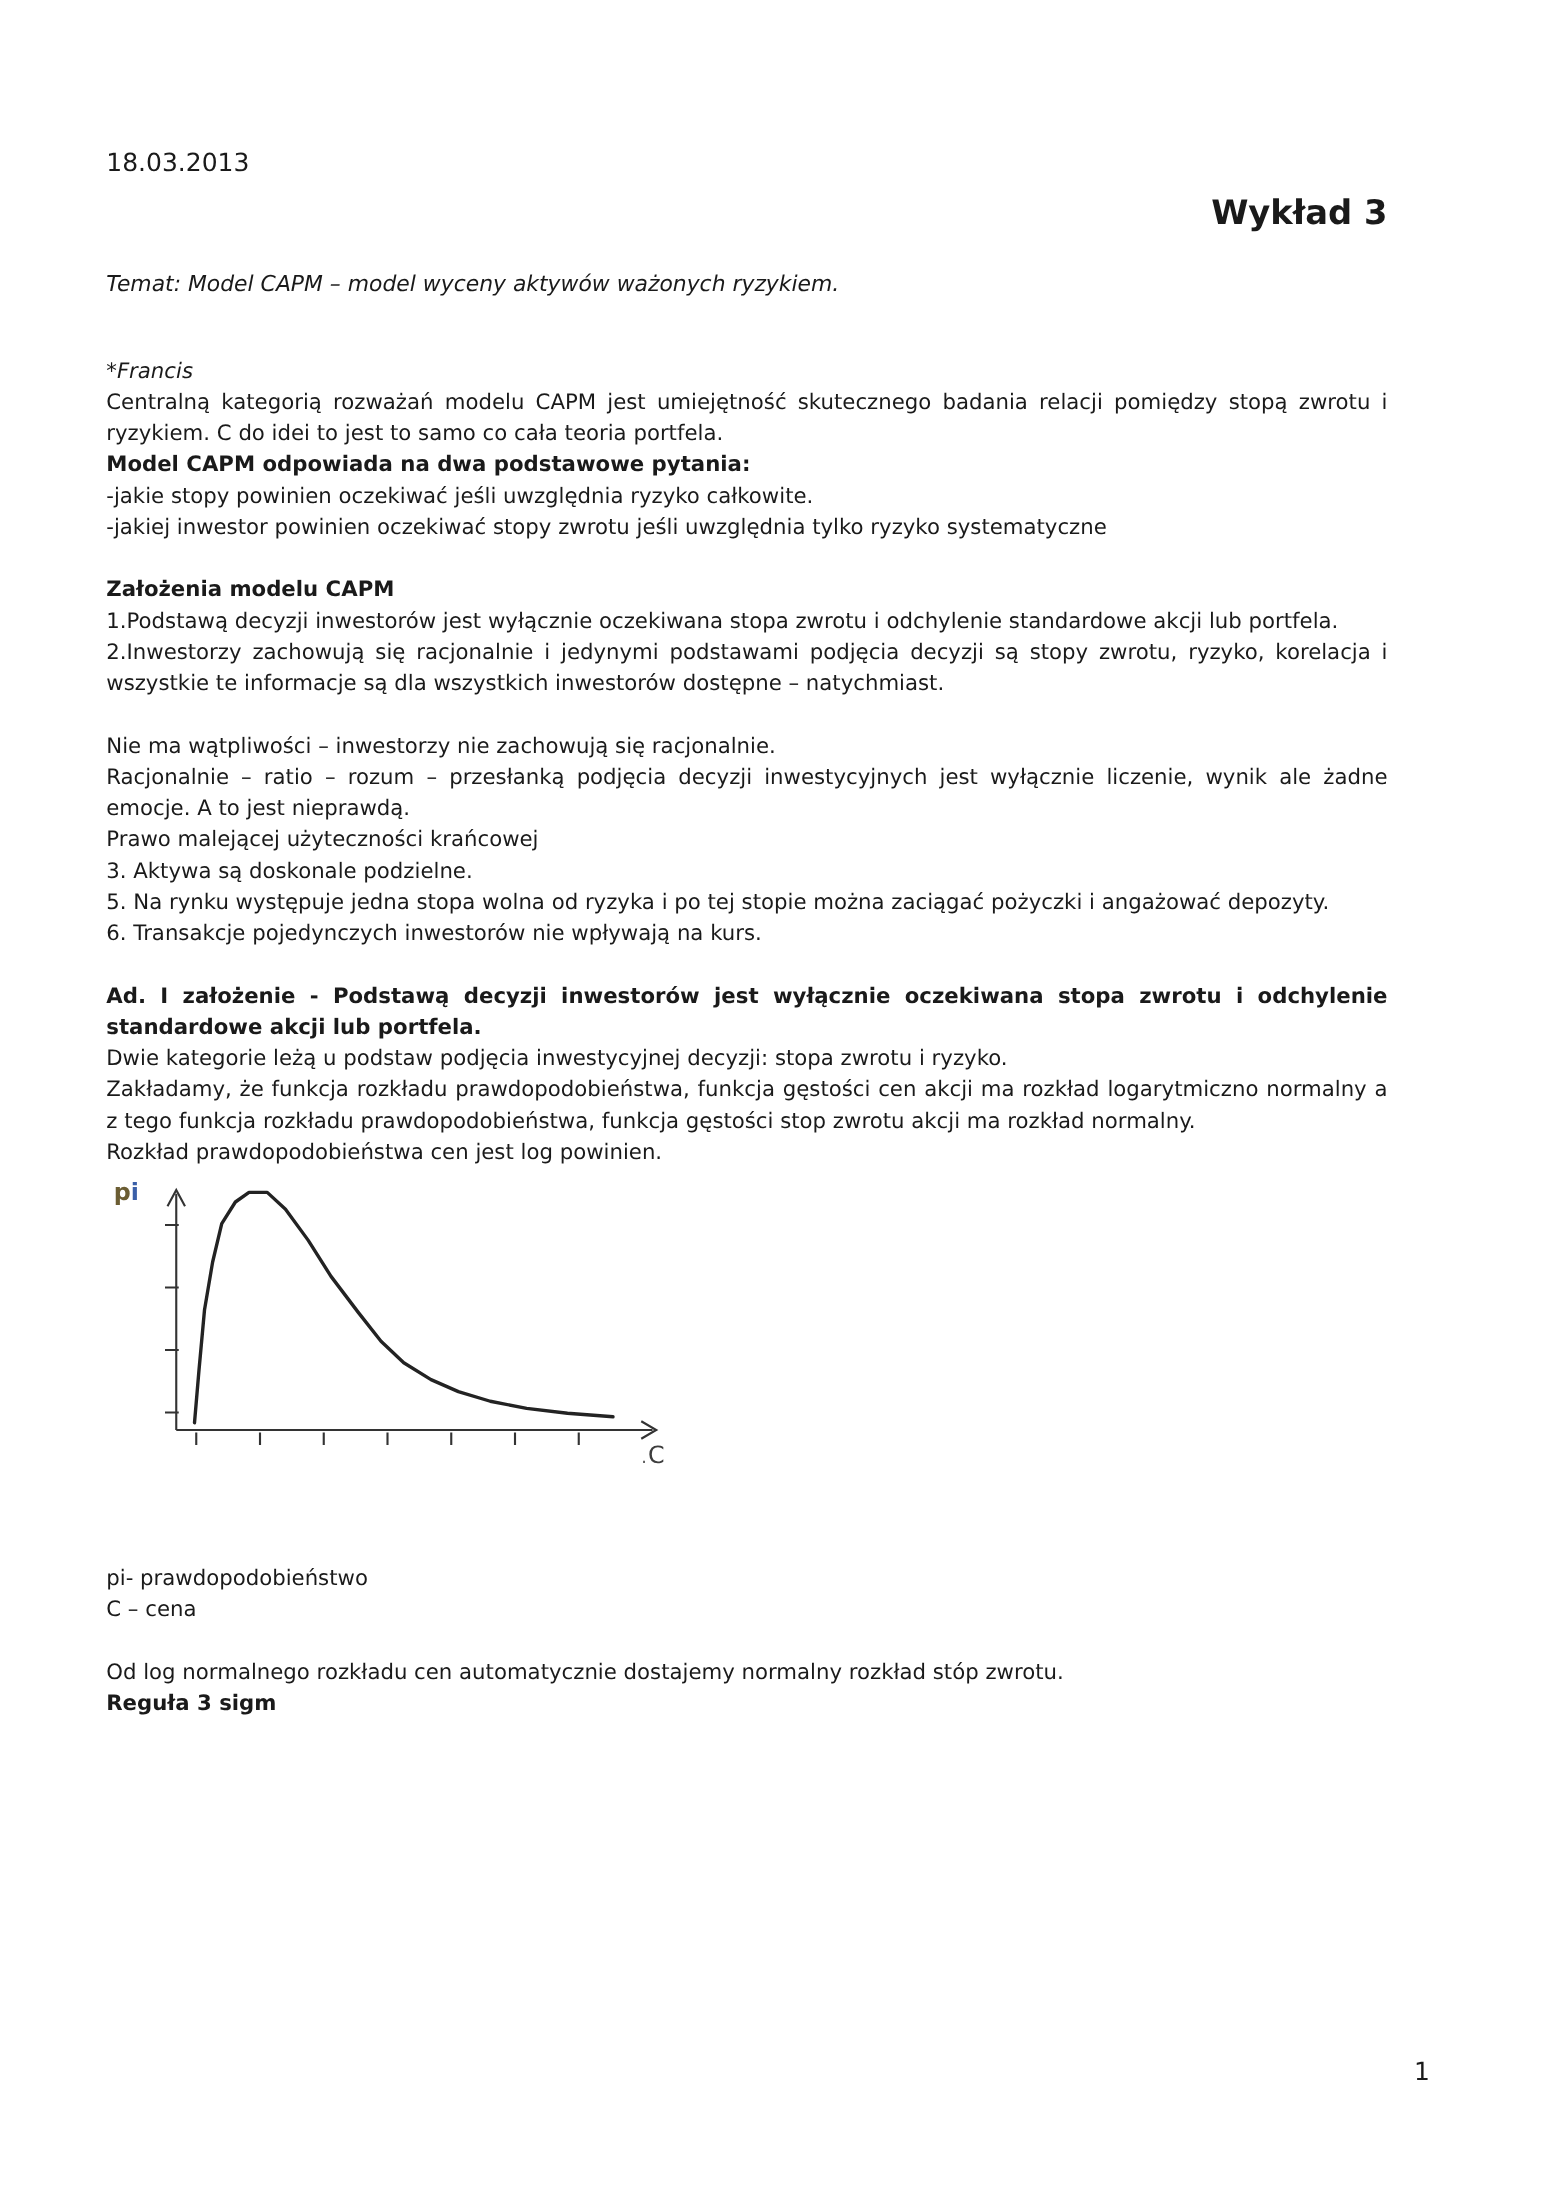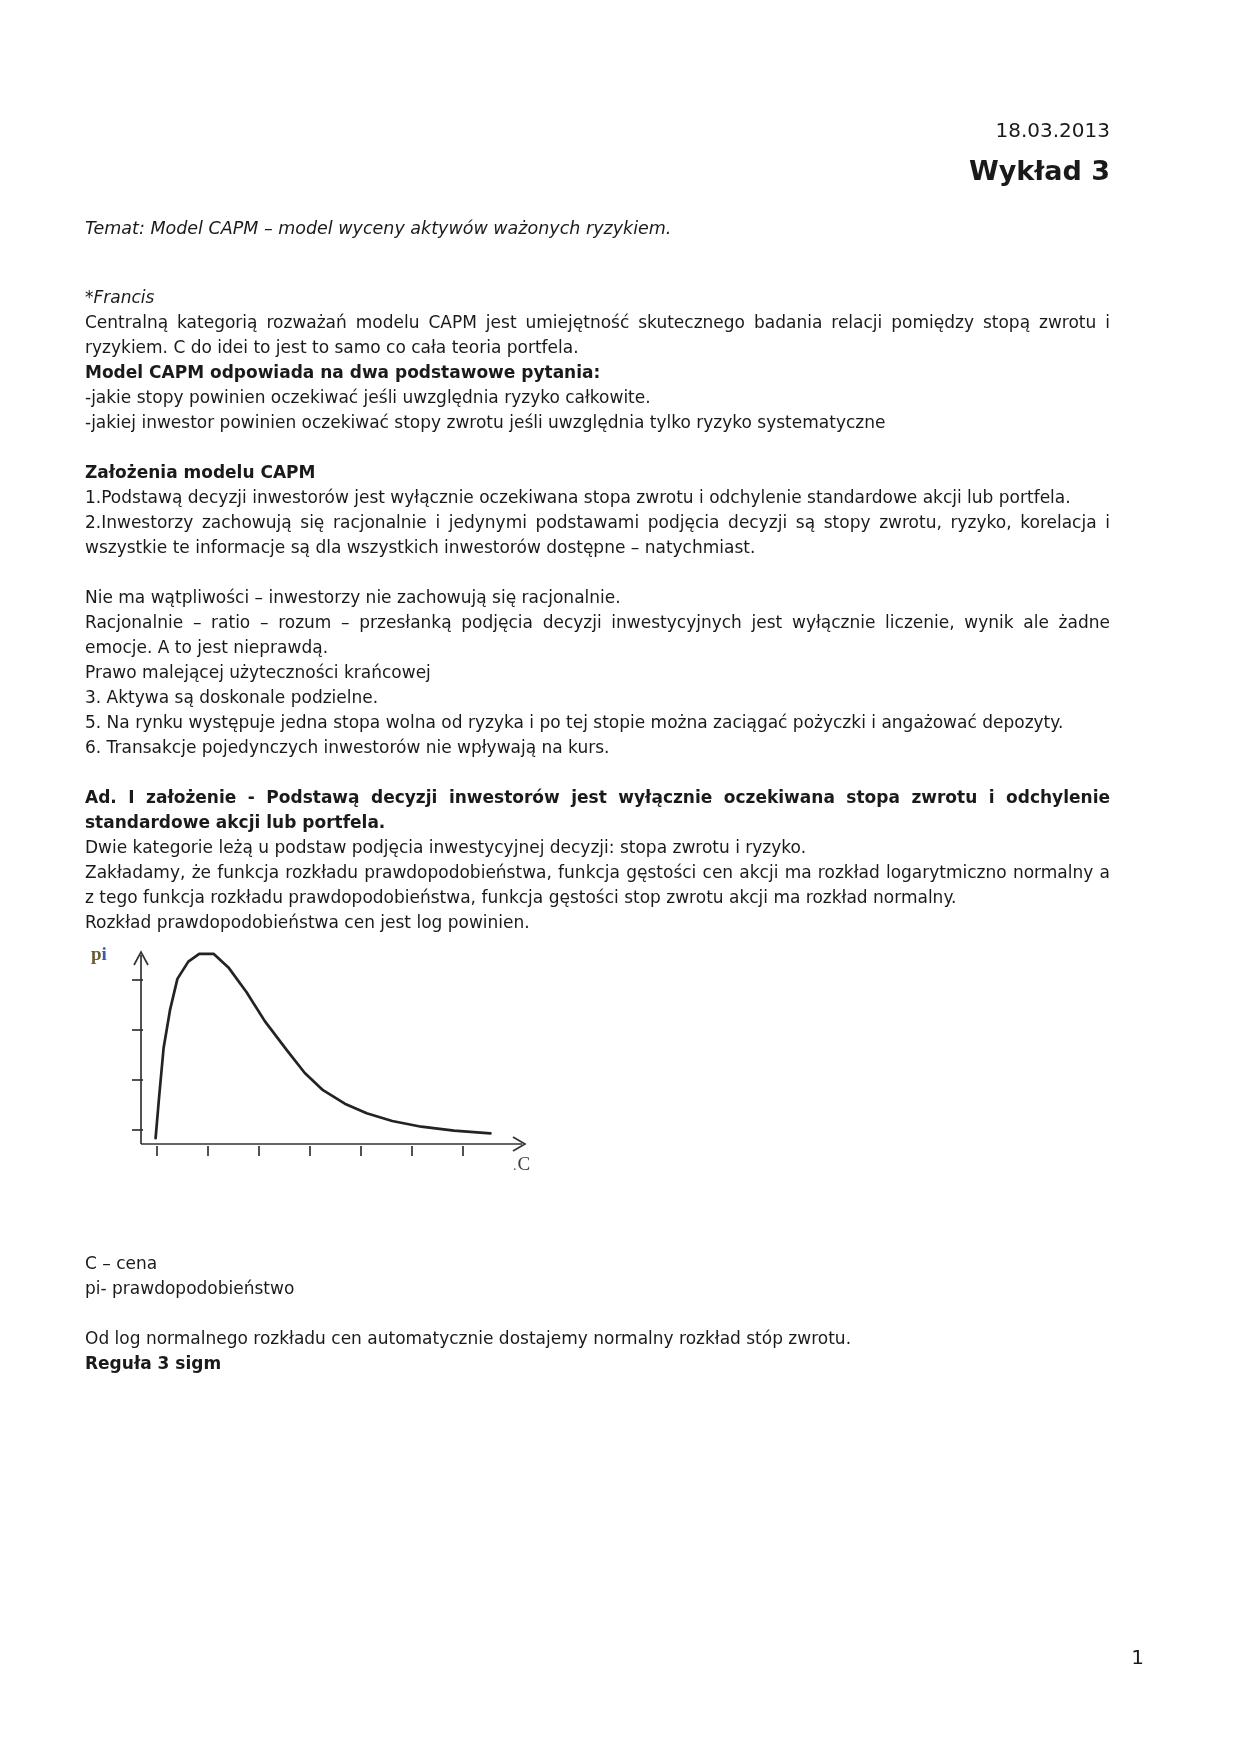--- a/index.html
+++ b/index.html
@@ -9,21 +9,21 @@
     min-height:1754px;
     margin:0 auto;
     background:#ffffff;
     box-sizing:border-box;
     padding:118px 130px 0 85px;
     font-family:"DejaVu Sans","Liberation Sans",sans-serif;
     font-size:17px;
     line-height:25px;
     color:#1a1a1a;
   }
-  .date{ text-align:right; font-size:20px; line-height:24px; }
+  .date{ text-align:left; font-size:20px; line-height:24px; }
   .title{
     margin:12px 0 0 0;
     text-align:right;
     font-size:27px;
     line-height:34px;
     font-weight:700;
   }
   .temat{ margin:28px 0 0 0; font-style:italic; font-size:17.5px; }
   p{ margin:0; }
   .b{ font-weight:700; }
@@ -31,21 +31,20 @@
   .j{ text-align:justify; }
   .gap{ margin-top:25px; }
   .gap30{ margin-top:44px; }
 
   
   .chart-wrap{
     position:relative;
     width:470px;
     height:262px;
     margin:8px 0 46px 0;
-    font-family:Liberation Serif, serif;
   }
   .chart-wrap svg{ position:absolute; left:0; top:0; }
   .ylab{
     position:absolute; left:6px; top:0;
     font-size:19px; font-weight:700; line-height:22px;
   }
   .ylab .yp{ color:#6b5d33; }
   .ylab .yi{ color:#3a5fa8; }
   .xlab{
     position:absolute; left:428px; top:210px;
@@ -116,20 +115,20 @@
           <line x1="47" y1="37" x2="58" y2="37" class="tick"></line>
           <line x1="47" y1="87" x2="58" y2="87" class="tick"></line>
           <line x1="47" y1="137" x2="58" y2="137" class="tick"></line>
           <line x1="47" y1="187" x2="58" y2="187" class="tick"></line>
         </g>
       <polyline id="curve" class="curve" points="70.6,195.2 74.2,153.0 78.6,105.0 85.1,66.6 92.4,35.9 103.3,18.6 114.2,10.9 128.8,10.9 143.4,24.4 161.6,49.3 179.8,78.1 201.6,106.9 219.8,130.0 238.0,147.2 259.8,160.7 281.7,170.3 307.2,178.0 336.3,183.7 369.0,187.6 405.4,190.4"></polyline>
     </svg>
     <span class="xlab"><span class="xdot">.</span><span>C</span></span>
   </div>
 
+  <p>pi- prawdopodobieństwo</p>
   <p>C – cena</p>
-  <p>pi- prawdopodobieństwo</p>
 
   <p class="gap">Od log normalnego rozkładu cen automatycznie dostajemy normalny rozkład stóp zwrotu.</p>
   <p class="b">Reguła 3 sigm</p>
 
   <div class="pagenum">1</div>
 </div>
 
 </body></html>

